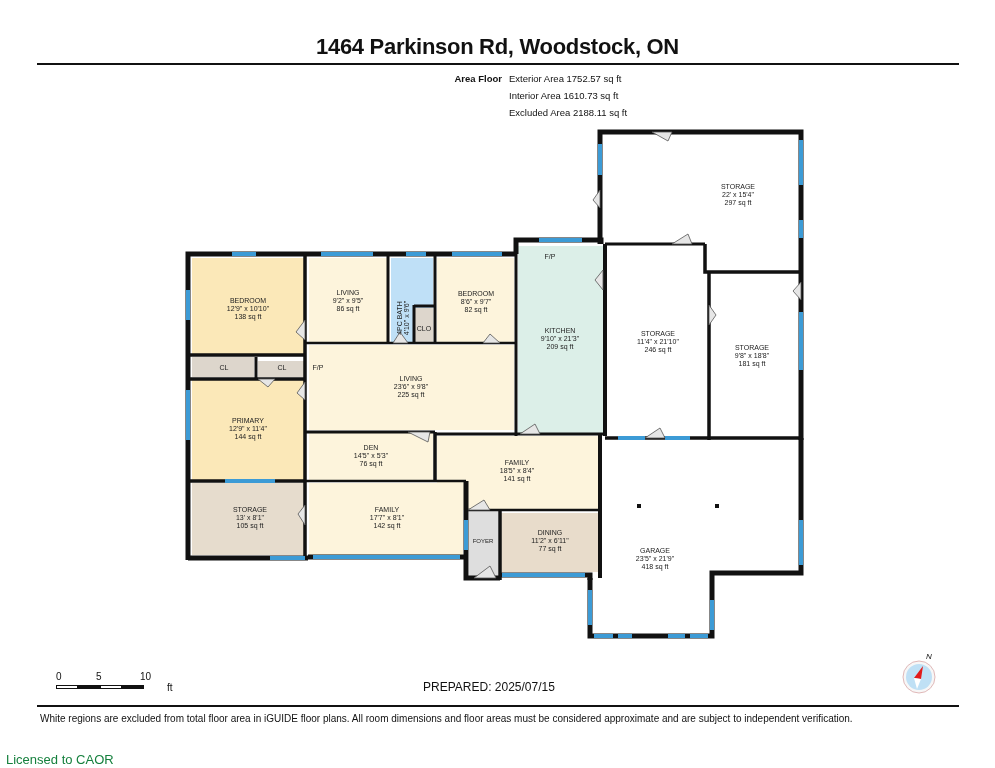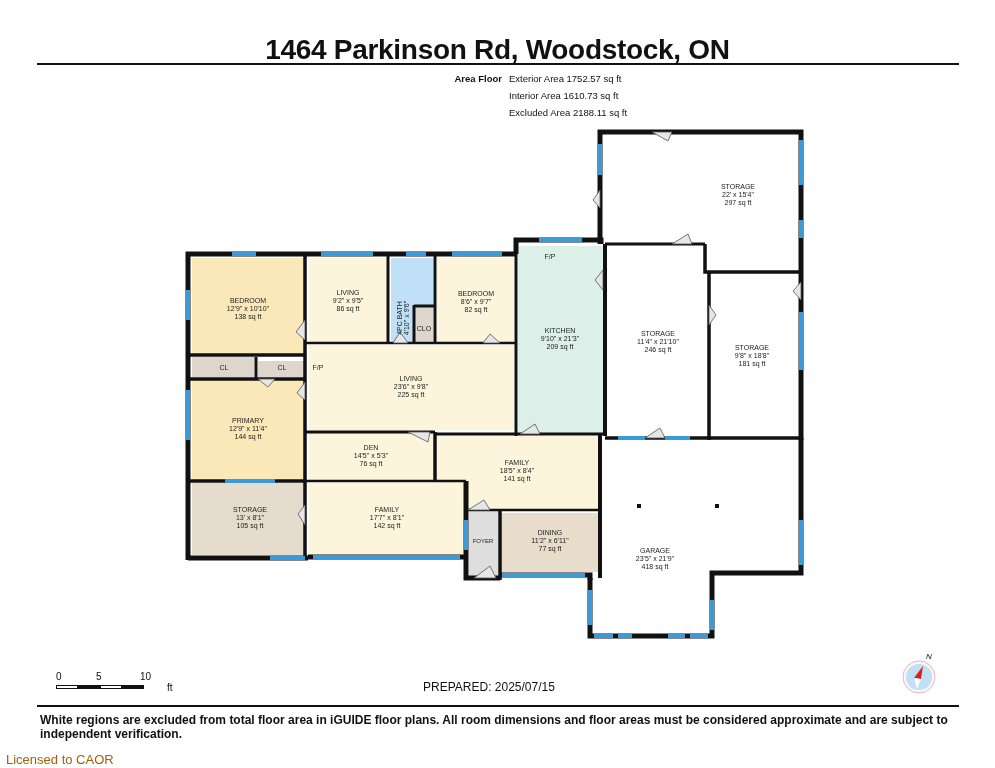--- a/index.html
+++ b/index.html
@@ -1,30 +1,30 @@
 <!DOCTYPE html>
 <html><head>
 <meta charset="utf-8">
 <style>
   html, body { margin:0; padding:0; background:#ffffff; }
   body { width:995px; height:768px; position:relative; overflow:hidden; font-family:"Liberation Sans", sans-serif; color:#111; }
-  .title { position:absolute; left:0; top:34px; width:995px; text-align:center; font-size:28px; font-weight:bold; letter-spacing:-0.3px; }
+  .title { position:absolute; left:0; top:34px; width:995px; text-align:center; font-size:22px; font-weight:bold; letter-spacing:-0.3px; }
   .rule { position:absolute; left:37px; width:922px; height:2px; background:#111; }
   .area-block { position:absolute; left:420px; top:70px; font-size:9.5px; line-height:17px; }
   .area-label { position:absolute; left:0; top:0; width:82px; text-align:right; font-weight:bold; }
   .area-lines { position:absolute; left:89px; top:0; white-space:nowrap; }
   svg.plan { position:absolute; left:0; top:0; }
   .room-text { font-family:"Liberation Sans", sans-serif; font-size:7px; fill:#222; text-anchor:middle; }
   .scale { position:absolute; left:56px; top:671px; width:110px; height:30px; }
   .scale .tick { position:absolute; top:0; font-size:10px; }
   .scale .bar { position:absolute; top:14px; height:4px; border:1px solid #111; box-sizing:border-box; }
   .scale .unit { position:absolute; left:94px; top:11px; font-size:10px;margin-left:17px; }
   .prepared { position:absolute; left:423px; top:680px; font-size:12px; }
-  .disclaimer { position:absolute; left:40px; top:713px; font-size:12px;font-weight:bold; }
-  .licensed { position:absolute; left:6px; top:752px; font-size:13px; color:#a16207;text-align:center; }
+  .disclaimer { position:absolute; left:40px; top:713px; font-size:10px; }
+  .licensed { position:absolute; left:6px; top:752px; font-size:13px; color:#15803d;text-align:center; }
   .compass { position:absolute; left:900px; top:650px; width:40px; height:46px; }
 </style>
 </head>
 <body>
 
 <div class="title">1464 Parkinson Rd, Woodstock, ON</div>
 <div class="rule" style="top:63px;"></div>
 
 <div class="area-block">
   <div class="area-label">Area Floor</div>

